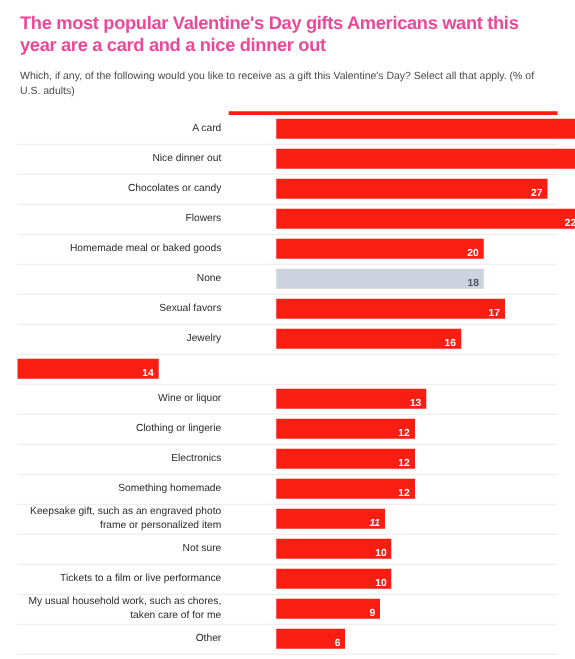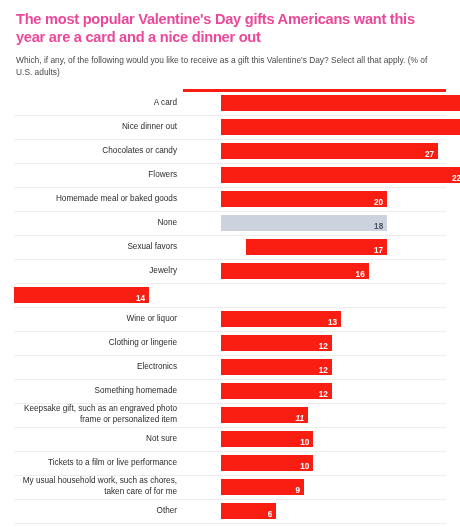--- a/index.html
+++ b/index.html
@@ -161,36 +161,36 @@
           <div class="row-label">None</div>
           <div class="row-track">
             <div class="bar" style="width: 166.2px;">
               <span class="bar-value">18</span>
             </div>
           </div>
         </div>
         <div class="row">
           <div class="row-label">Sexual favors</div>
           <div class="row-track">
-            <div class="bar" style="width: 141px; margin-left: 25px;">
+            <div class="bar" style="width: 183px;">
               <span class="bar-value">17</span>
             </div>
           </div>
         </div>
         <div class="row">
           <div class="row-label">Jewelry</div>
           <div class="row-track">
             <div class="bar" style="width: 147.733px;">
               <span class="bar-value">16</span>
             </div>
           </div>
         </div>
         <div class="row">
           <div class="row-track">
-            <div class="bar" style="width: 135px;">
+            <div class="bar" style="width: 113px;">
               <span class="bar-value">14</span>
             </div>
           </div>
         </div>
         <div class="row">
           <div class="row-label">Wine or liquor</div>
           <div class="row-track">
             <div class="bar" style="width: 120.033px;">
               <span class="bar-value">13</span>
             </div>

